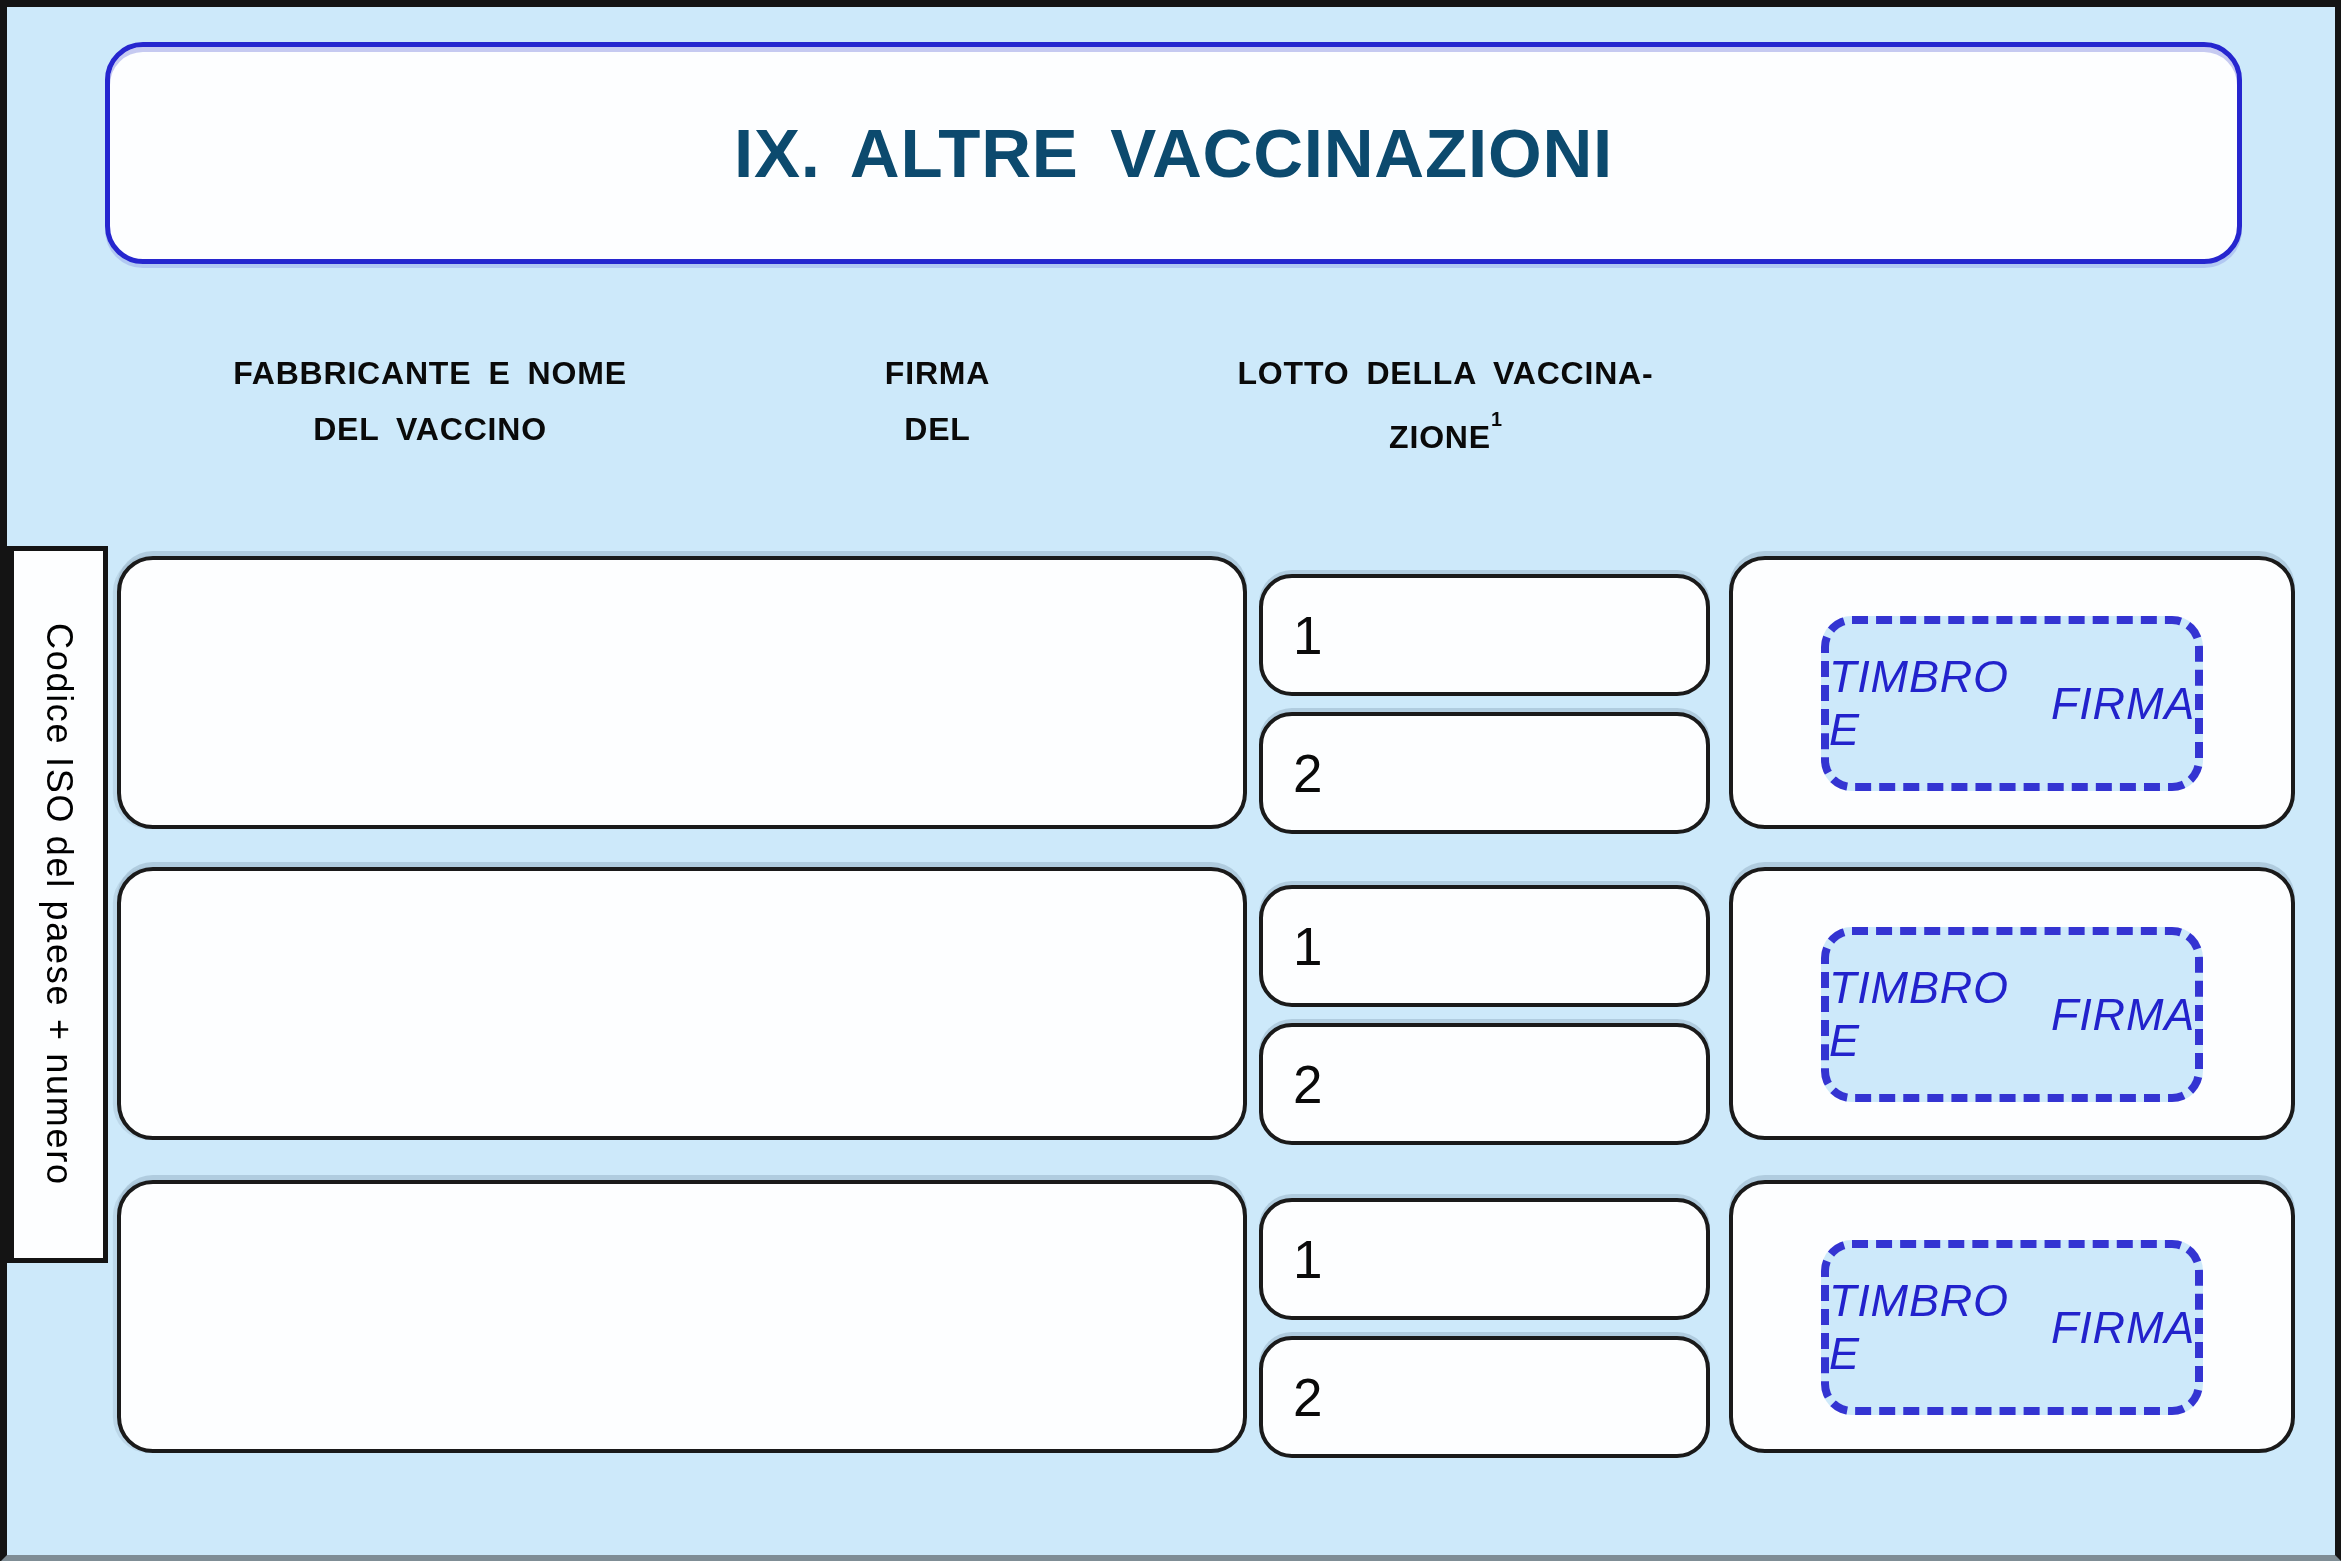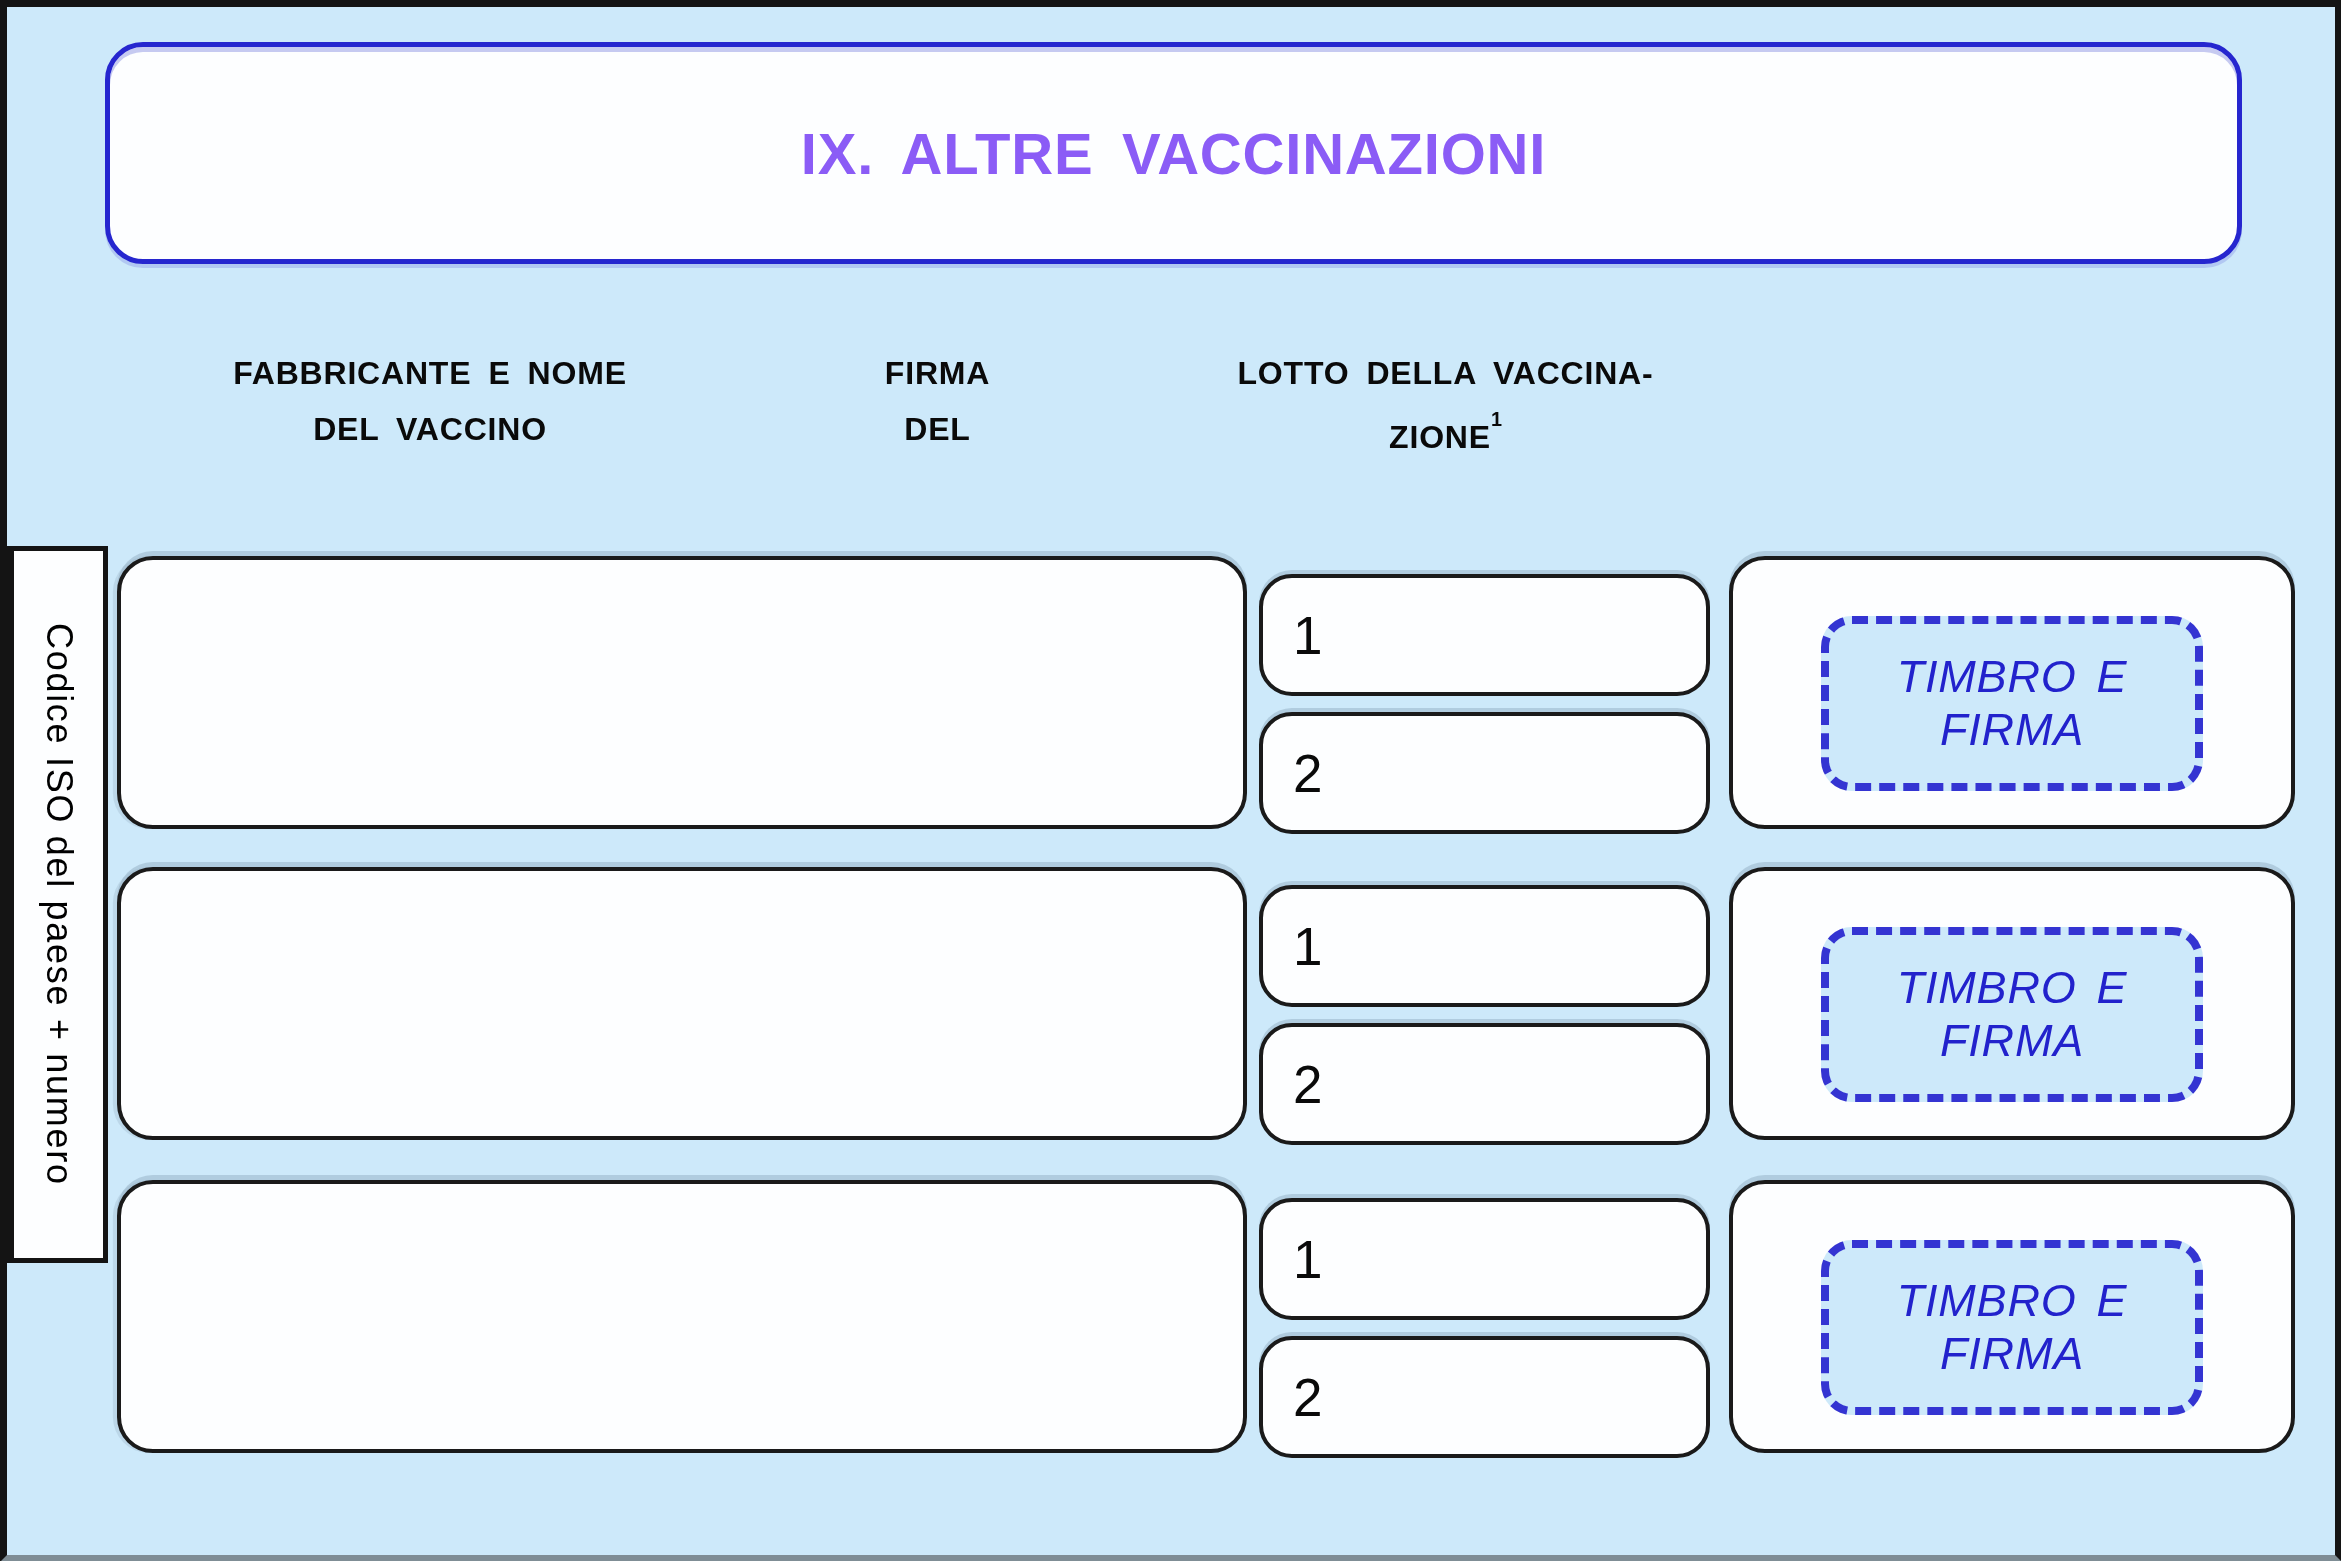--- a/index.html
+++ b/index.html
@@ -21,22 +21,22 @@
     position:absolute; left:98px; top:35px;
     width:2137px; height:222px;
     box-sizing:border-box;
     background:#fdfeff;
     border:5px solid #2626cf;
     border-radius:38px;
     box-shadow: inset 0 5px 0 rgba(130,140,225,0.45), 0 4.1px 0 rgba(130,140,225,0.35);
     display:flex; align-items:center; justify-content:center;
   }
   .title-text {
-    font-size:58px; font-weight:bold;
-    color:#8b5cf6;
+    font-size:69px; font-weight:bold;
+    color:#0c4a6e;
     letter-spacing:0.8px; word-spacing:11.6px;
     white-space:nowrap;
   }
 
   
   .hdr {
     position:absolute; top:338px;
     text-align:center;
     font-weight:bold;
     font-size:32px; line-height:56px;
@@ -114,21 +114,21 @@
     box-shadow: 0 -5px 0 rgba(148,175,196,0.5);
     display:flex; align-items:center; justify-content:center;
   }
   .stamp-box {
     box-sizing:border-box;
     width:382px; height:175px;
     margin-top:21.5px;
     background:#cde9fa;
     border:8.3px dashed #3434d2;
     border-radius:31px;
-    display:flex; flex-direction:column; align-items:center; justify-content:center;
+    display:flex; flex-direction:row; align-items:center; justify-content:center;
     color:#2222cc;
     font-style:italic;
     font-size:45px; line-height:53px;
     letter-spacing:0.8px; word-spacing:6.6px;
   }
 </style>
 </head>
 <body>
 
 <div class="page">

